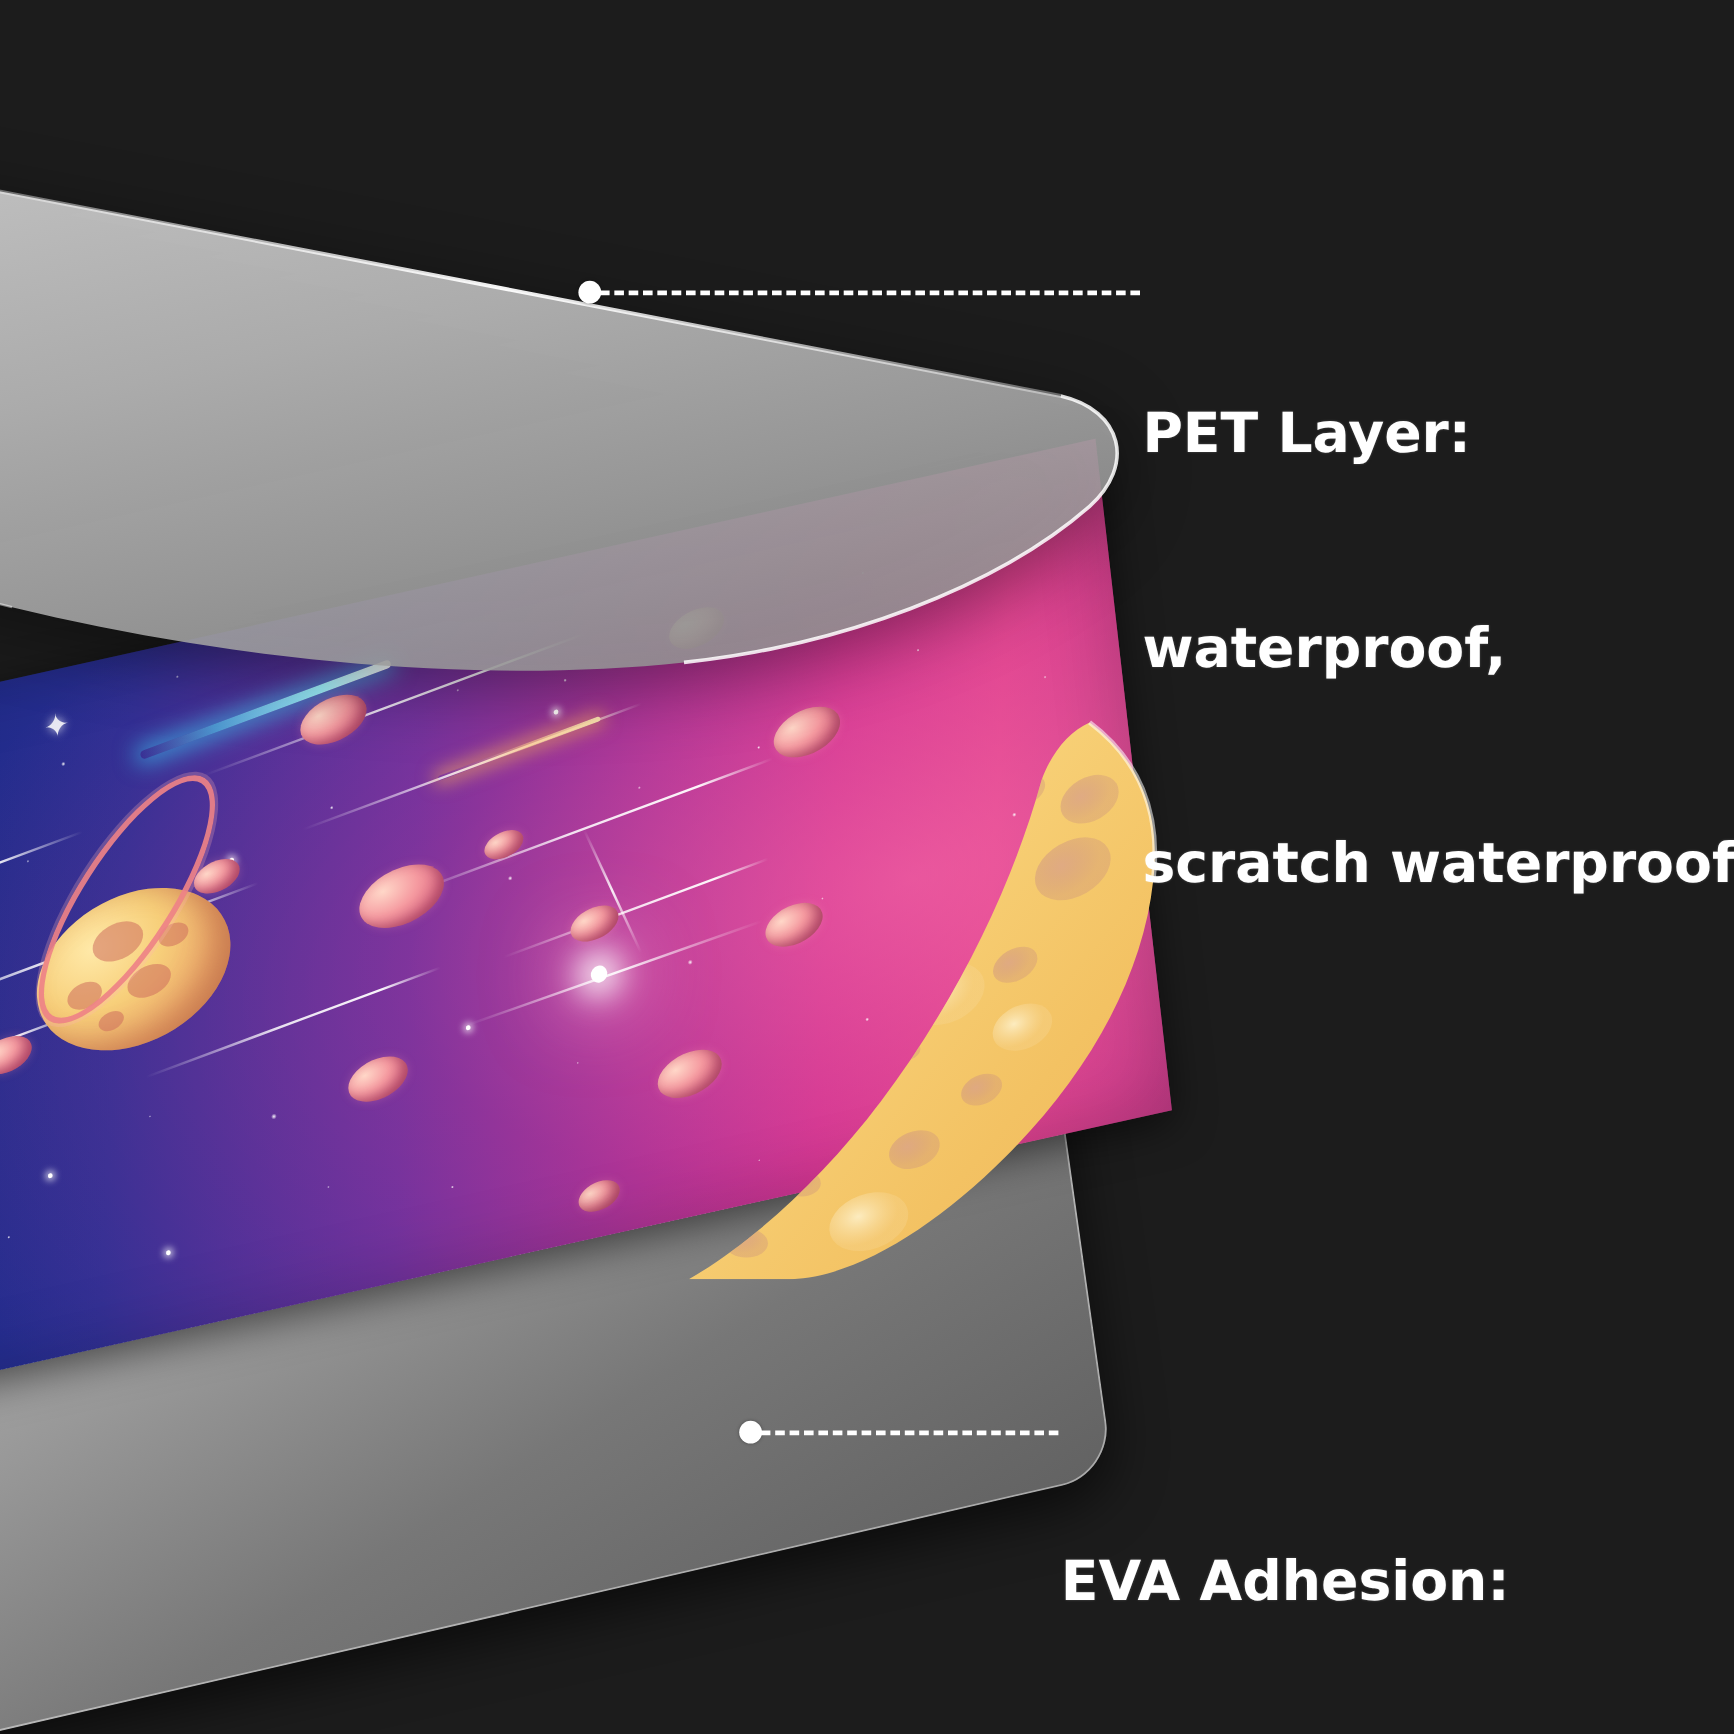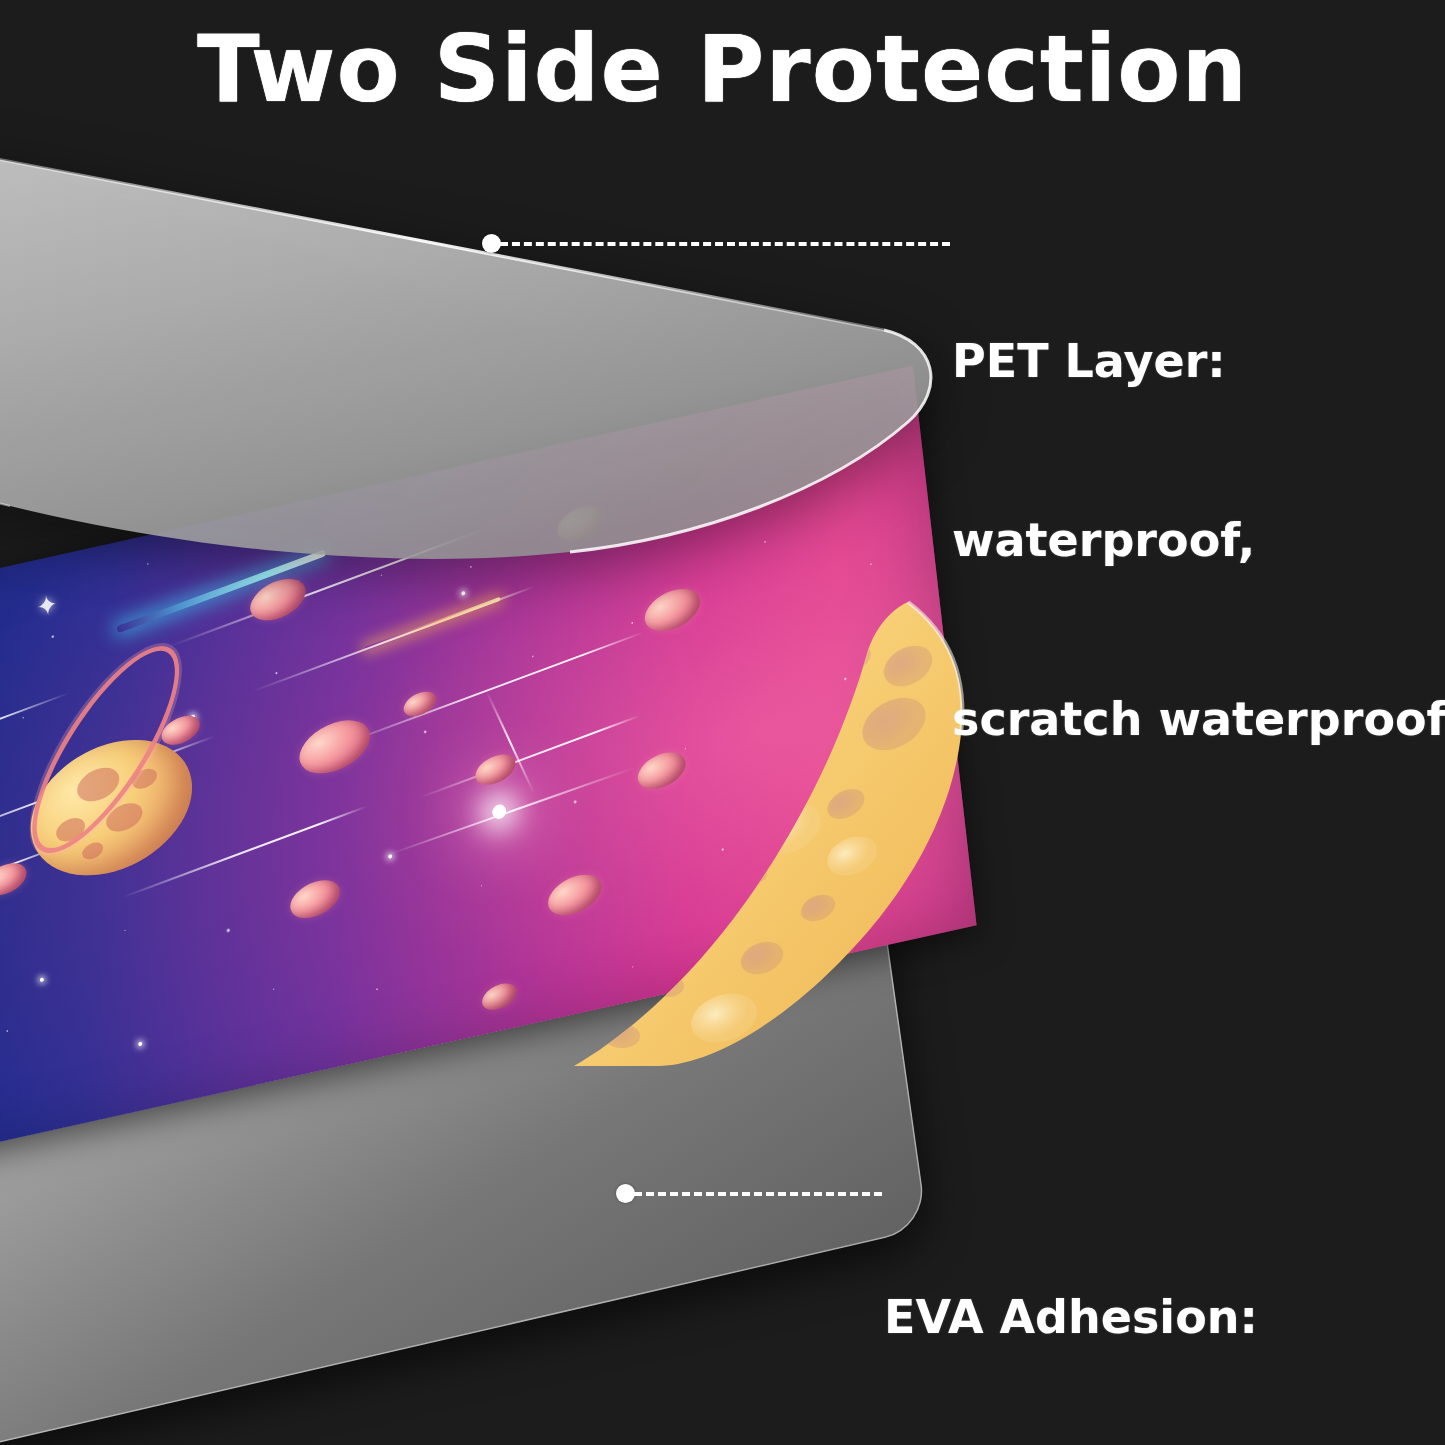--- a/index.html
+++ b/index.html
@@ -189,21 +189,20 @@
   #pet-sheet{
     left:-360px;top:118px;width:1340px;height:560px;
     filter:drop-shadow(0 14px 30px rgba(0,0,0,.45));
   }
 </style>
 </head>
 <body>
 
 <div id="stage">
 
-  <div id="title">Two Side Protection</div>
 
   <div class="layer" id="eva-sheet"></div>
 
   <div class="layer" id="space-sheet">
     <div class="stars s1"></div>
     <div class="stars s2"></div>
 
     <div class="bigstar" style="left:27%;top:73%"></div>
     <div class="bigstar" style="left:41%;top:33%"></div>
     <div class="bigstar" style="left:55%;top:65%"></div>

